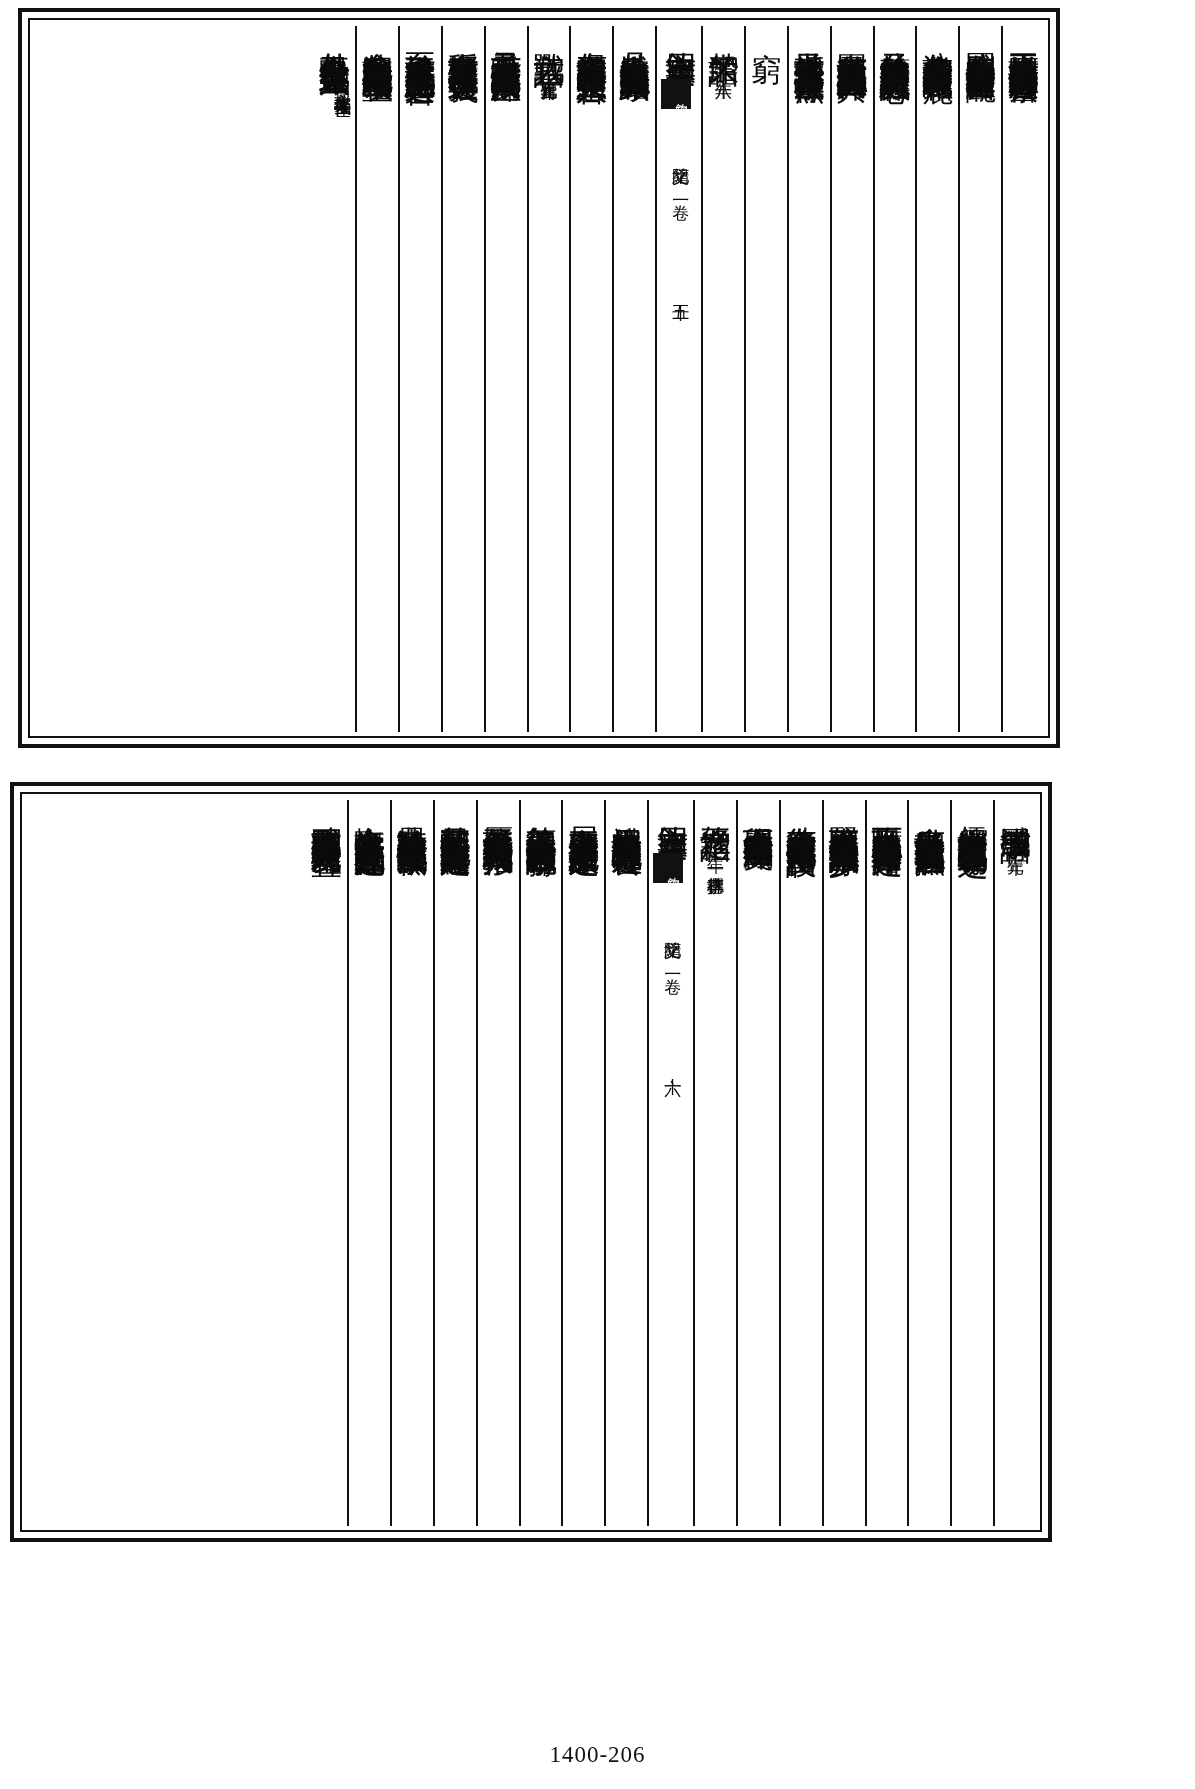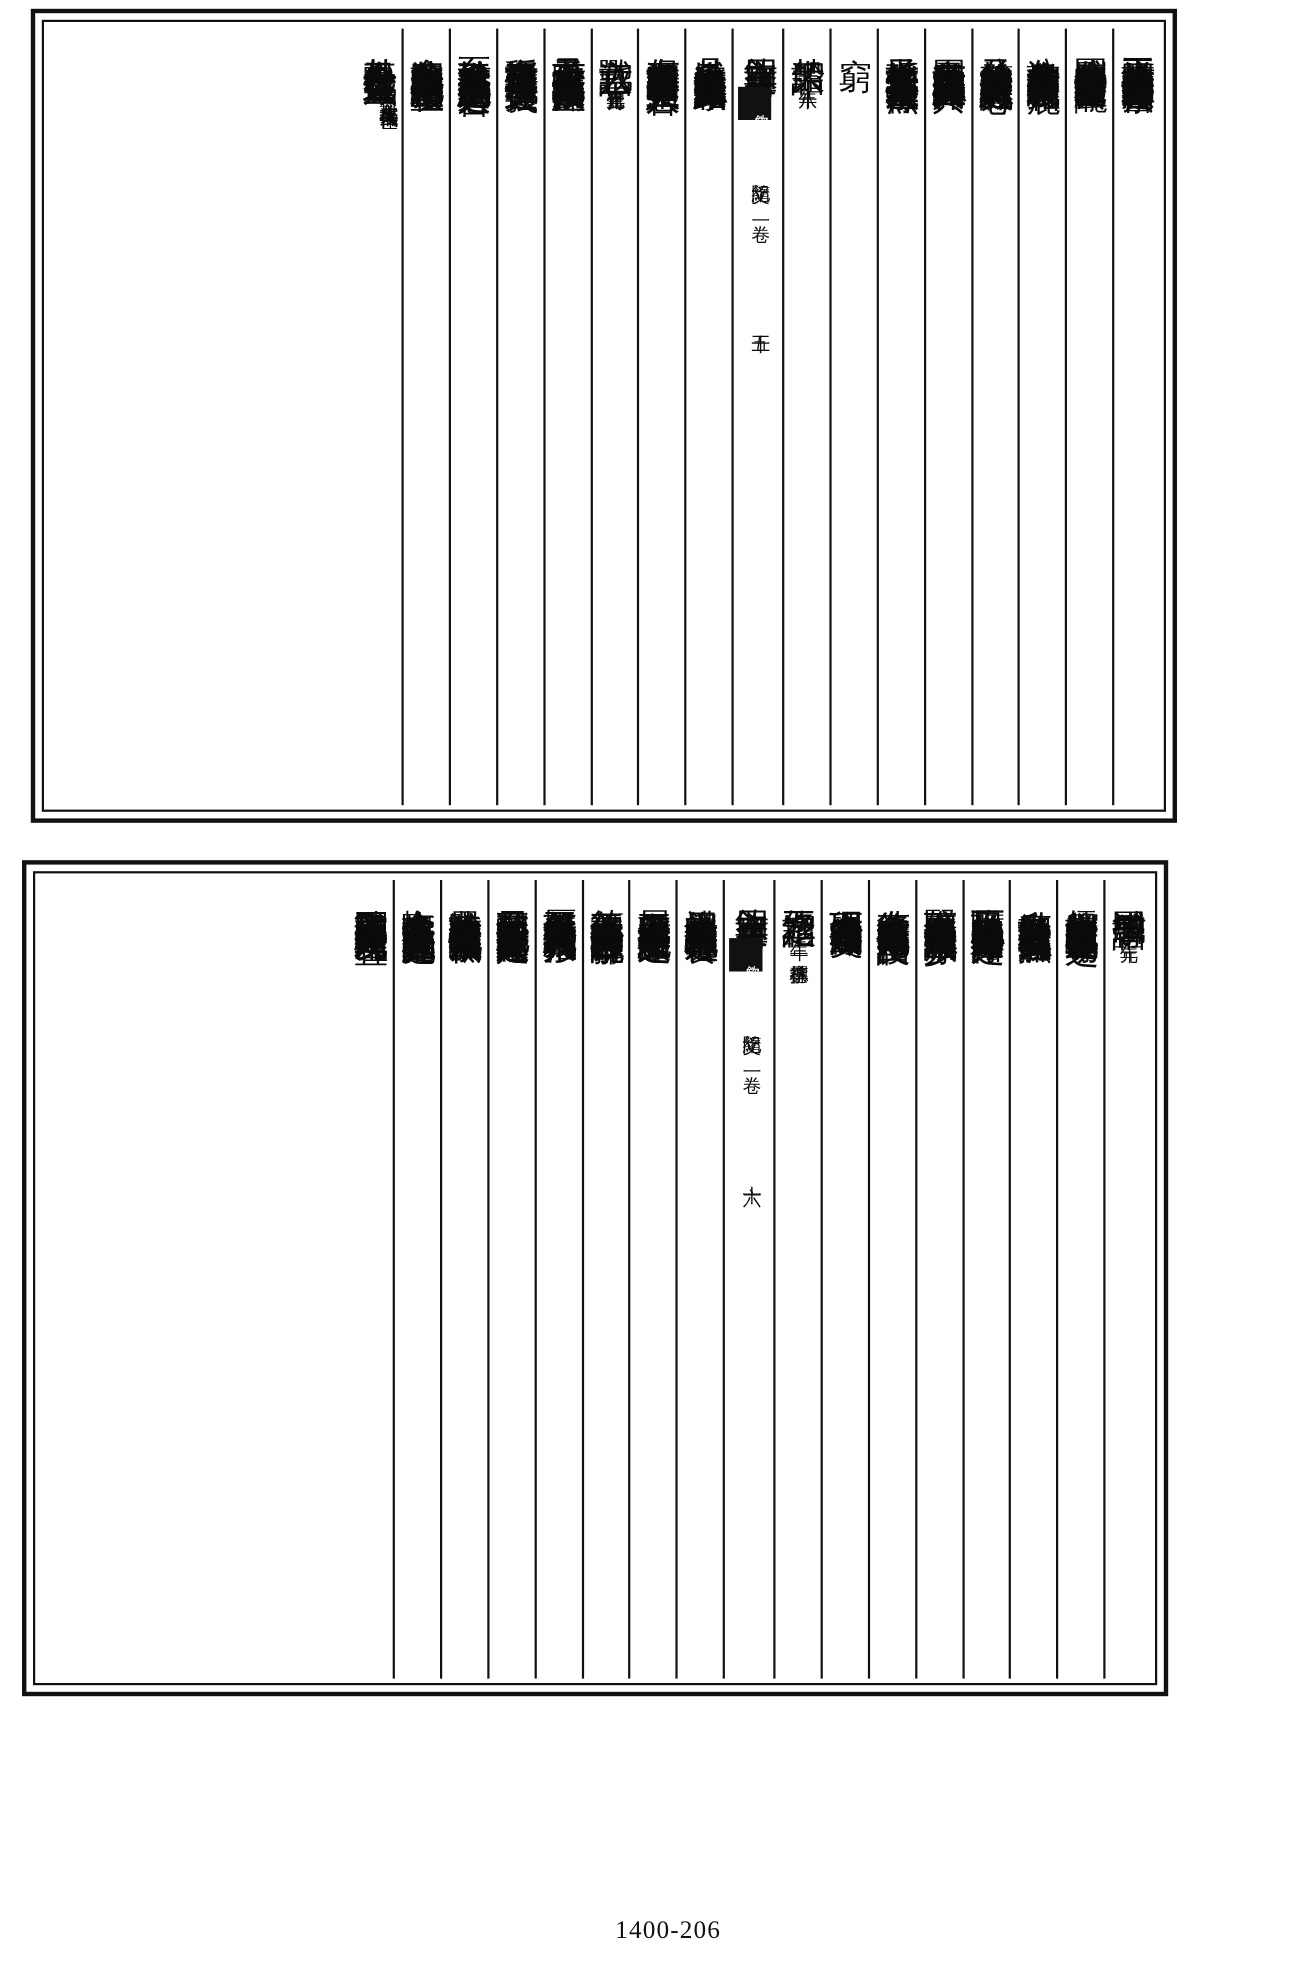--- a/index.html
+++ b/index.html
@@ -11,21 +11,20 @@
     width: 1195px;
     height: 1789px;
     position: relative;
     font-family: "DejaVu Sans", sans-serif;
   }
   .page-wrap {
     position: absolute;
     left: 0; top: 0;
     width: 947px;
     height: 1789px;
-    margin-left: 10px;
   }
   
   .leaf {
     position: absolute;
     border: 4px solid #111;
     background: #fff;
     box-sizing: border-box;
   }
   .leaf-inner {
     position: absolute;

